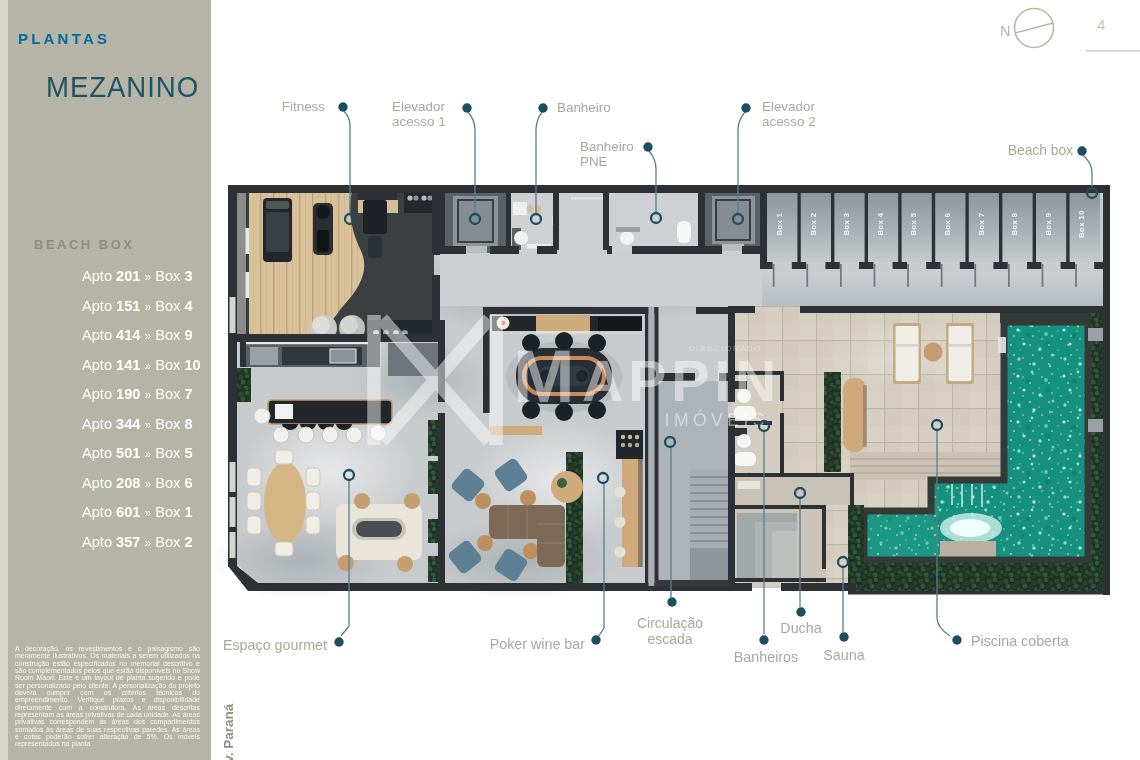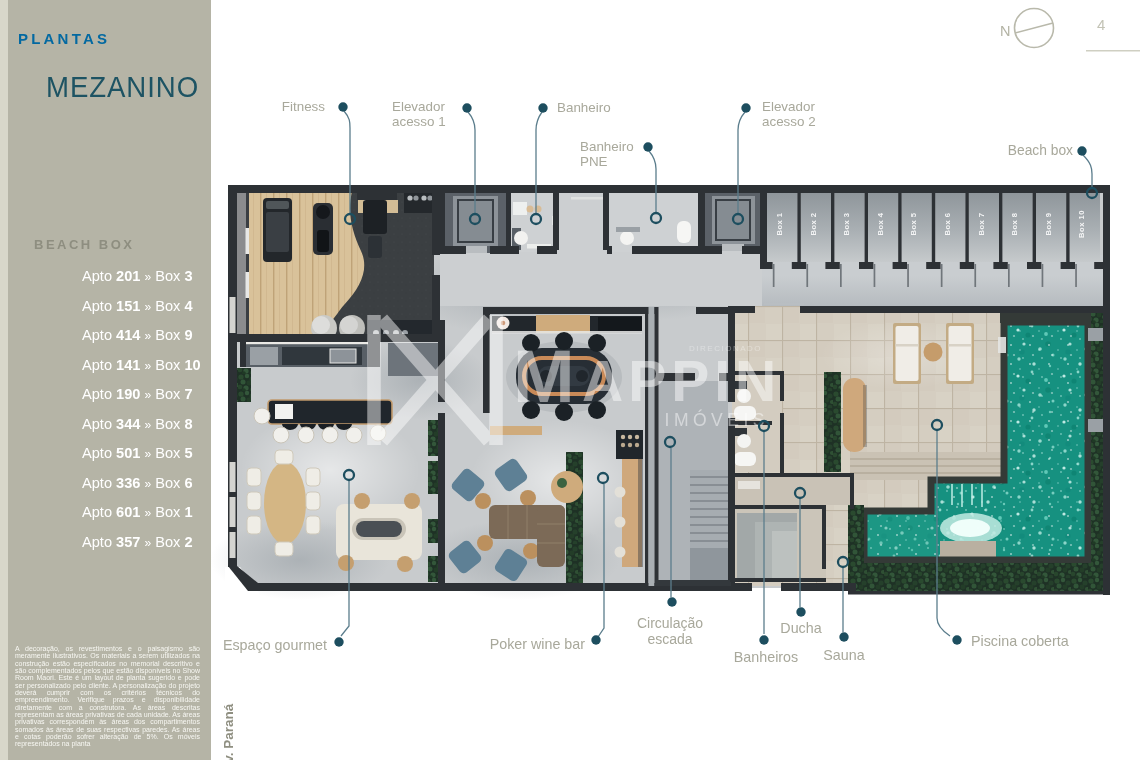--- a/index.html
+++ b/index.html
@@ -705,21 +705,21 @@
 <div style="position:absolute;left:34px;top:237px;font-size:13px;letter-spacing:2.5px;color:#8e8e80;font-weight:bold;">BEACH BOX</div>
 
 <div style="position:absolute;left:34px;top:262px;font-size:14.6px;line-height:28.55px;color:#ffffff;white-space:nowrap;margin-left:48px;">
 Apto <b>201</b> <span style="font-size:12px">»</span> Box <b>3</b><br>
 Apto <b>151</b> <span style="font-size:12px">»</span> Box <b>4</b><br>
 Apto <b>414</b> <span style="font-size:12px">»</span> Box <b>9</b><br>
 Apto <b>141</b> <span style="font-size:12px">»</span> Box <b>10</b><br>
 Apto <b>190</b> <span style="font-size:12px">»</span> Box <b>7</b><br>
 Apto <b>344</b> <span style="font-size:12px">»</span> Box <b>8</b><br>
 Apto <b>501</b> <span style="font-size:12px">»</span> Box <b>5</b><br>
-Apto <b>336</b> <span style="font-size:12px">»</span> Box <b>6</b><br>
+Apto <b>208</b> <span style="font-size:12px">»</span> Box <b>6</b><br>
 Apto <b>601</b> <span style="font-size:12px">»</span> Box <b>1</b><br>
 Apto <b>357</b> <span style="font-size:12px">»</span> Box <b>2</b>
 </div>
 
 <div style="position:absolute;left:15px;top:645px;width:185px;font-size:7px;line-height:7.35px;color:#f7f7f2;text-align:justify;">A decoração, os revestimentos e o paisagismo são meramente ilustrativos. Os materiais a serem utilizados na construção estão especificados no memorial descritivo e são complementados pelos que estão disponíveis no Show Room Maori. Este é um layout de planta sugerido e pode ser personalizado pelo cliente. A personalização do projeto deverá cumprir com os critérios técnicos do empreendimento. Verifique prazos e disponibilidade diretamente com a construtora. As áreas descritas representam as áreas privativas de cada unidade. As áreas privativas correspondem às áreas dos compartimentos somados às áreas de suas respectivas paredes. As áreas e cotas poderão sofrer alteração de 5%. Os móveis representados na planta</div>
 
 <div style="position:absolute;left:221px;top:772px;font-size:13.5px;font-weight:bold;color:#8f8f81;transform:rotate(-90deg);transform-origin:0 0;white-space:nowrap;"><span>Av. Paraná</span></div>
 </div>
 
 </body></html>

